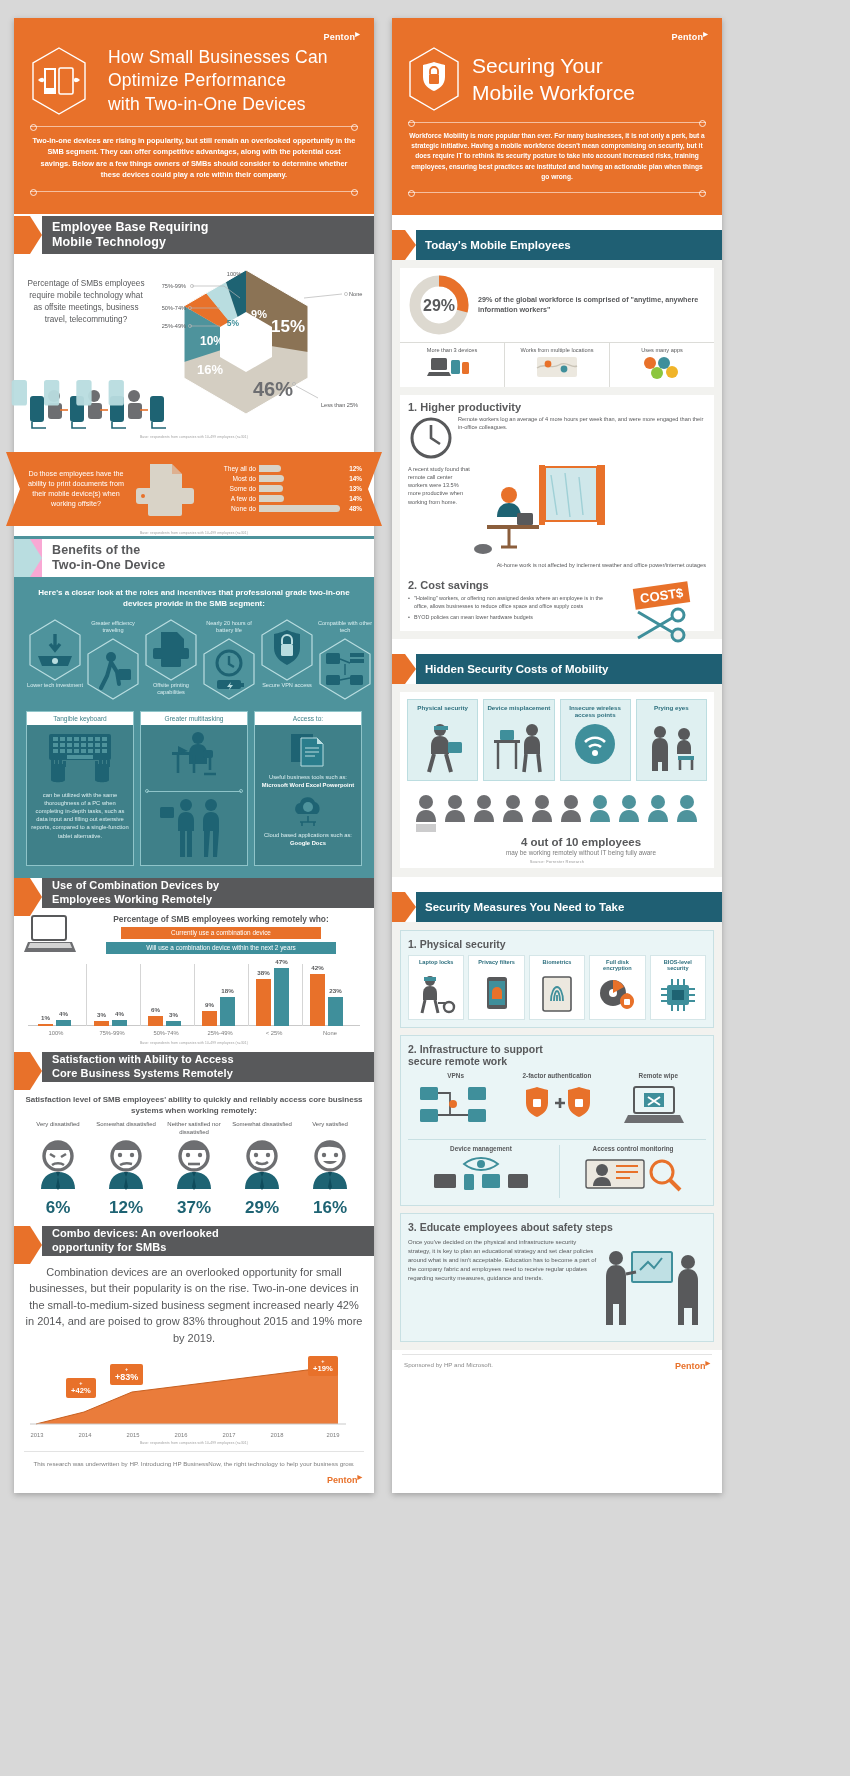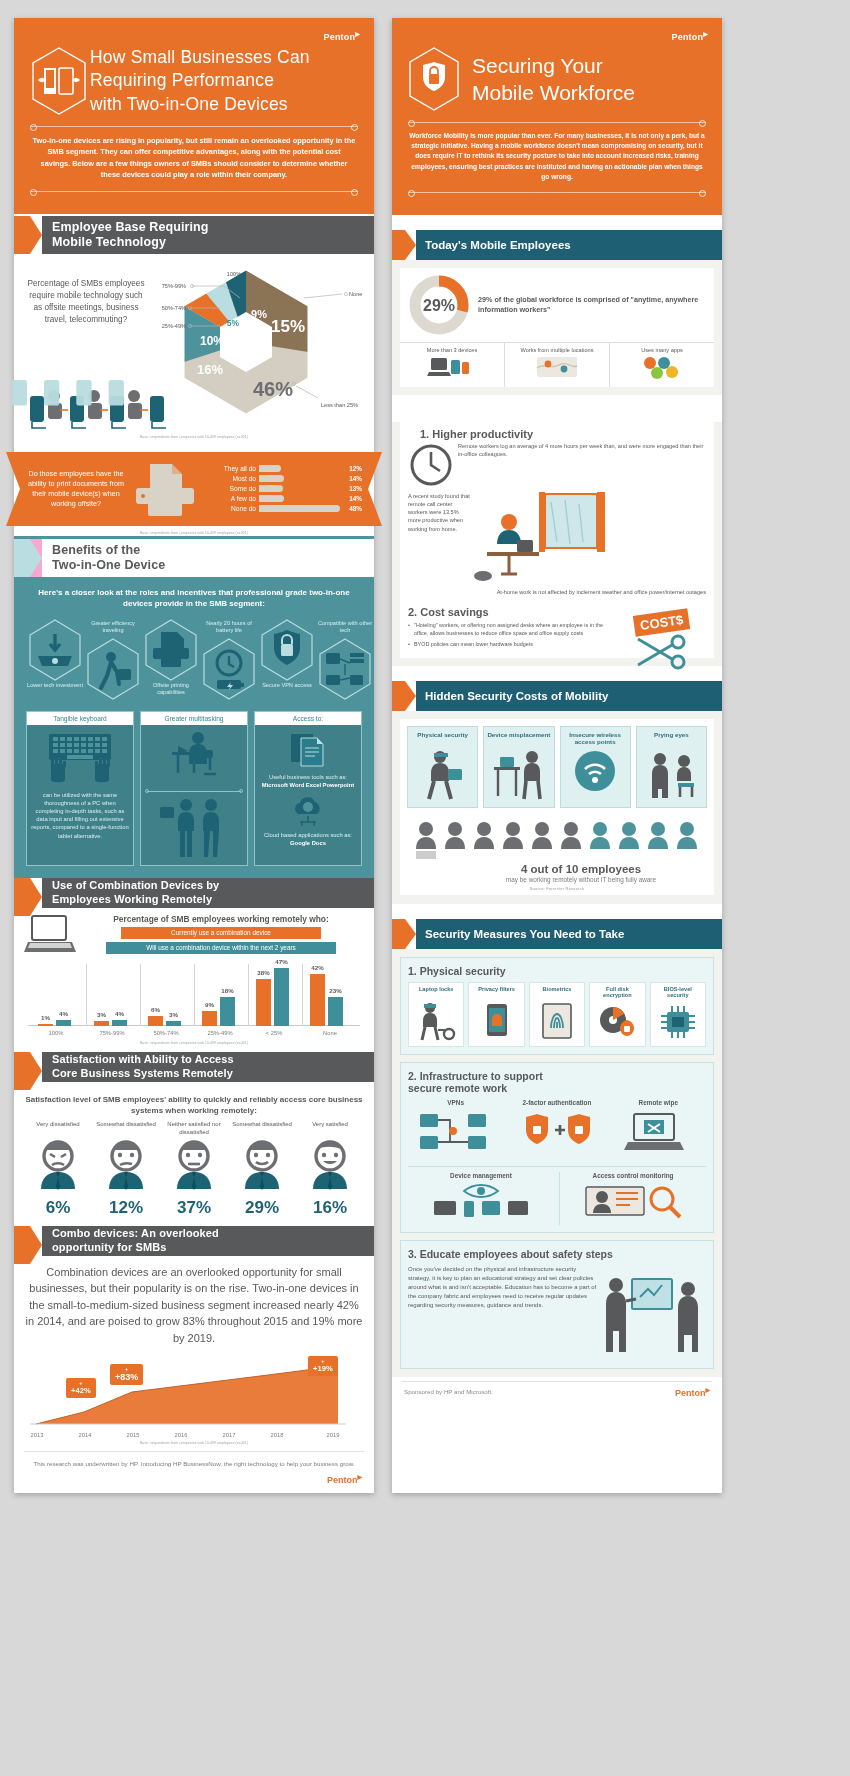--- a/index.html
+++ b/index.html
@@ -13,21 +13,21 @@
   .page { position:absolute; display:flex; gap:18px; padding:18px 14px; }
   .col { background:#ffffff; box-shadow: 0 2px 6px rgba(0,0,0,.25); }
   .colA { width: 360px; }
   .colB { width: 330px; }
   .gray { background:#58595b; }
 
   
   .hero { background:#e8712a; color:#fff; padding:12px 14px 14px; position:relative; }
   .brand { text-align:right; font-size:9px; font-weight:bold; letter-spacing:.2px; }
   .brand sup{font-size:6px;}
-  .hero-main { display:flex; align-items:center; gap:0; margin-top:4px;}
+  .hero-main { display:flex; align-items:center; gap:18px; margin-top:4px;}
   .hexlogo { width:62px;height:70px;flex:0 0 62px; }
   .hero-title { font-size:17.5px; line-height:1.32; font-weight:300; letter-spacing:.2px;}
   .hero-rule { margin:10px 2px 8px; height:1px; background:rgba(255,255,255,.55); position:relative;}
   .hero-rule:before,.hero-rule:after{content:"";position:absolute;top:-2px;width:5px;height:5px;border-radius:50%;border:1px solid rgba(255,255,255,.8);}
   .hero-rule:before{left:0;} .hero-rule:after{right:0;}
   .hero-sub { font-size:7.4px; line-height:1.55; text-align:center; font-weight:bold; padding:0 4px;}
 
   
   .banner { display:flex; align-items:stretch; height:38px; margin-top:2px;}
   .banner .arrow { width:28px; position:relative; flex:0 0 28px;}
@@ -116,21 +116,21 @@
   .tcap{background:#4e939c;color:#fff;text-align:center;font-size:11px;font-weight:bold;padding:5px;}
   .panel{background:#f2f2ef;padding:8px;}
   .panel-in{background:#fff;}
 
   .r-stat{display:flex;align-items:center;gap:8px;padding:6px 8px;}
   .r-stat .txt{font-size:7.2px;line-height:1.45;color:#58595b;font-weight:bold;}
   .triad{display:flex;gap:0;border-top:1px solid #dcdcd8;}
   .triad > div{flex:1;text-align:center;padding:4px 2px 5px;font-size:5.6px;color:#58595b;line-height:1.25;border-right:1px solid #dcdcd8;}
   .triad > div:last-child{border-right:none;}
 
-  .prod-h{font-size:11px;color:#58595b;font-weight:bold;padding:6px 20px 2px;margin-top:27px;}
+  .prod-h{font-size:11px;color:#58595b;font-weight:bold;padding:6px 8px 2px;}
   .mini{font-size:5.6px;line-height:1.45;color:#58595b;}
   .cost-h{font-size:11px;color:#58595b;font-weight:bold;padding:4px 8px 2px;}
   .bullets{padding:2px 8px 6px;}
   .bullets li{font-size:5.4px;line-height:1.45;color:#58595b;margin-bottom:3px;list-style:none;padding-left:6px;position:relative;}
   .bullets li:before{content:"•";position:absolute;left:0;}
 
   .hid-grid{display:flex;gap:5px;padding:7px;}
   .hid-cell{flex:1;background:#dff0f1;border:1px solid #bcdde0;text-align:center;padding:4px 2px 0;}
   .hid-cell .t{font-size:6.2px;color:#2c6e7d;line-height:1.25;font-weight:bold;height:16px;}
   .people-row{display:flex;justify-content:center;gap:2px;padding:4px 6px 0;}
@@ -163,21 +163,21 @@
         <svg class="hexlogo" viewBox="0 0 62 70">
           <path d="M31 2 57 17v36L31 68 5 53V17z" fill="none" stroke="#fff" stroke-width="1.4"></path>
           <rect x="16" y="22" width="12" height="26" fill="#fff"></rect>
           <rect x="18" y="24" width="8" height="18" fill="#e8712a"></rect>
           <rect x="31" y="22" width="14" height="26" rx="1.5" fill="none" stroke="#fff" stroke-width="1.6"></rect>
           <path d="M10 34c3-3 6-3 6 0s-3 3-6 0z" fill="#fff"></path>
           <path d="M52 34c-3-3-6-3-6 0s3 3 6 0z" fill="#fff"></path>
         </svg>
         <div class="hero-title">
           <div>How Small Businesses Can</div>
-          <div>Requiring Performance</div>
+          <div>Optimize Performance</div>
           <div>with Two-in-One Devices</div>
         </div>
       </div>
       <div class="hero-rule"></div>
       <div class="hero-sub">Two-in-one devices are rising in popularity, but still remain an overlooked opportunity in the SMB segment. They can offer competitive advantages, along with the potential cost savings. Below are a few things owners of SMBs should consider to determine whether these devices could play a role within their company.</div>
       <div class="hero-rule"></div>
     </div>
 
     <div class="banner">
       <div class="arrow">
@@ -188,21 +188,21 @@
       <div class="bar gray">
         <h2>
           <span>Employee Base Requiring</span><br>
           <span>Mobile Technology</span>
         </h2>
       </div>
     </div>
 
     <div class="body-pad">
       <div class="donut-wrap">
-        <div class="donut-q">Percentage of SMBs employees require mobile technology such as offsite meetings, business travel, telecommuting?</div>
+        <div class="donut-q">Percentage of SMBs employees require mobile technology what as offsite meetings, business travel, telecommuting?</div>
         <svg class="donut-svg" width="236" height="168">
           <g transform="translate(118,76)">
             <path d="M0 -72 62 -36 62 36 0 72 -62 36 -62 -36Z" fill="#d4cec2"></path>
             <path d="M0 0 L0 -72 62 -36 62 10Z" fill="#8b7355"></path>
             <path d="M0 0 L-62 -36 -62 20 0 0Z" fill="#4e939c"></path>
             <path d="M0 0 L-62 -36 -40 -49 0 0Z" fill="#e8712a"></path>
             <path d="M0 0 L-40 -49 -20 -60 0 0Z" fill="#b9dde0"></path>
             <path d="M0 0 L-20 -60 0 -72 0 0Z" fill="#1e6373"></path>
             <path d="M0 -72 62 -36 62 36 0 72 -62 36 -62 -36Z" fill="none" stroke="#fff" stroke-width="1"></path>
             <path d="M0 -30 26 -15 26 15 0 30 -26 15 -26 -15Z" fill="#fff"></path>

